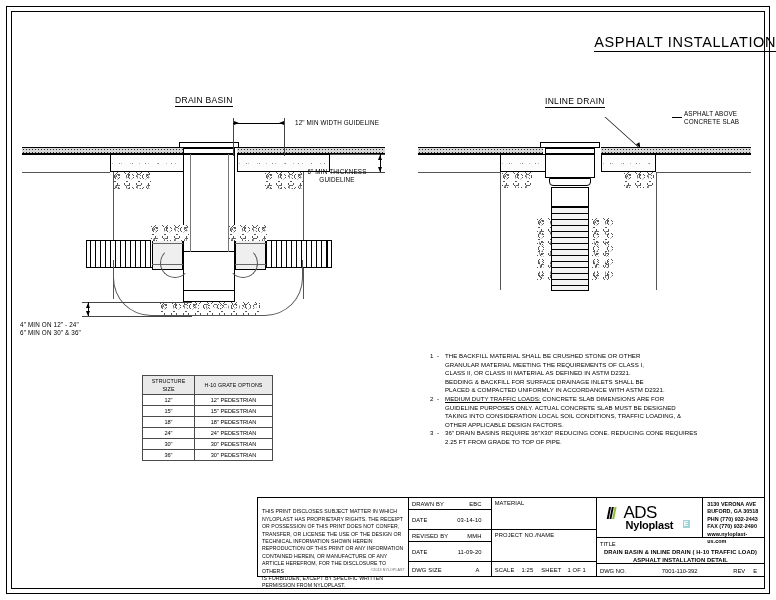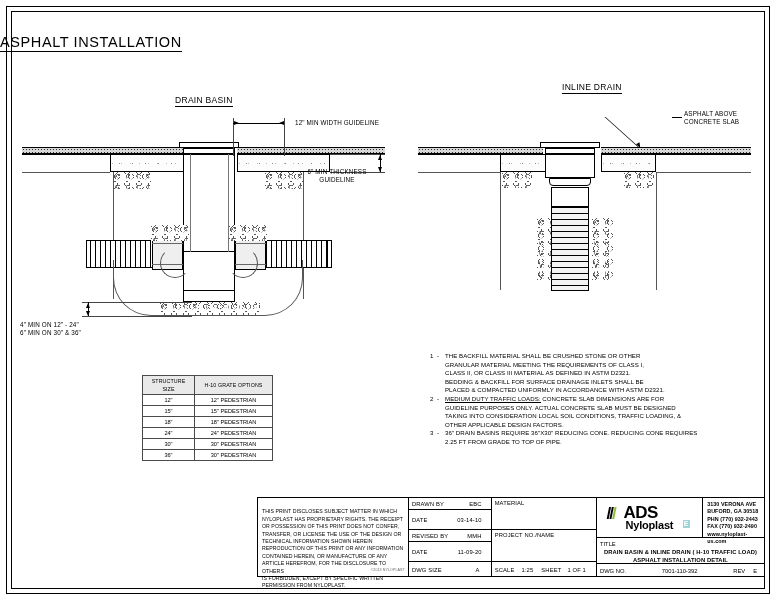--- a/index.html
+++ b/index.html
@@ -24,21 +24,21 @@
   .border-inner {
     position: absolute;
     left: 11px; top: 11px; right: 11px; bottom: 11px;
     border: 1px solid #000;
   }
 
   
   #main-title {
     position: absolute;
     left: 0; right: 0; top: 34px;
-    text-align: left;
+    text-align: right;
     font-size: 14.5px;
     letter-spacing: 0.6px;
     font-weight: 400;
   }
   #main-title span {
     border-bottom: 1px solid #000;
     padding-bottom: 1px;
   }
 
   .view-label {
@@ -208,21 +208,21 @@
     display: flex;
     align-items: center;
     justify-content: center;
   }
   .logo-inner { position: relative; width: 86px; height: 30px; }
   .slashes { position: absolute; left: 0; top: 2px; font-size: 17px; font-weight: bold; line-height: 17px; letter-spacing: -2px; }
   .slashes .s1 { color: #000; }
   .slashes .s2 { color: #8bbf3c; }
   .ads-txt {
     position: absolute; left: 17px; top: 0px;
-    font-size: 17px; font-weight: bold; letter-spacing: -0.6px; line-height: 19px;
+    font-size: 17px; font-weight: normal; letter-spacing: -0.6px; line-height: 19px;
   }
   .nylo-txt {
     position: absolute; left: 19px; top: 16px;
     font-size: 11px; font-weight: bold; letter-spacing: -0.2px; line-height: 12px;
   }
   .nylo-mark {
     position: absolute; left: 76px; top: 17px;
     width: 7px; height: 8px;
     background: #9fd3d8;
     font-size: 7px; color:#fff; font-weight: bold;
@@ -253,21 +253,21 @@
   <div class="border-outer"></div>
   <div class="border-inner"></div>
 
   <div id="main-title">
     <span>ASPHALT INSTALLATION</span>
   </div>
 
   <div class="view-label" style="left:175px; top:95px;">
     <span>DRAIN BASIN</span>
   </div>
-  <div class="view-label" style="left:545px; top:82px;margin-left:17px;">
+  <div class="view-label" style="left:545px; top:96px;">
     <span>INLINE DRAIN</span>
   </div>
 
   <div>
 
     <div class="asphalt" style="left:22px; top:147px; width:181px; height:7px;"></div>
 
     <div class="asphalt" style="left:237px; top:147px; width:148px; height:7px;"></div>
 
     <div class="concrete" style="left:110px; top:154px; width:93px; height:18px;"></div>

